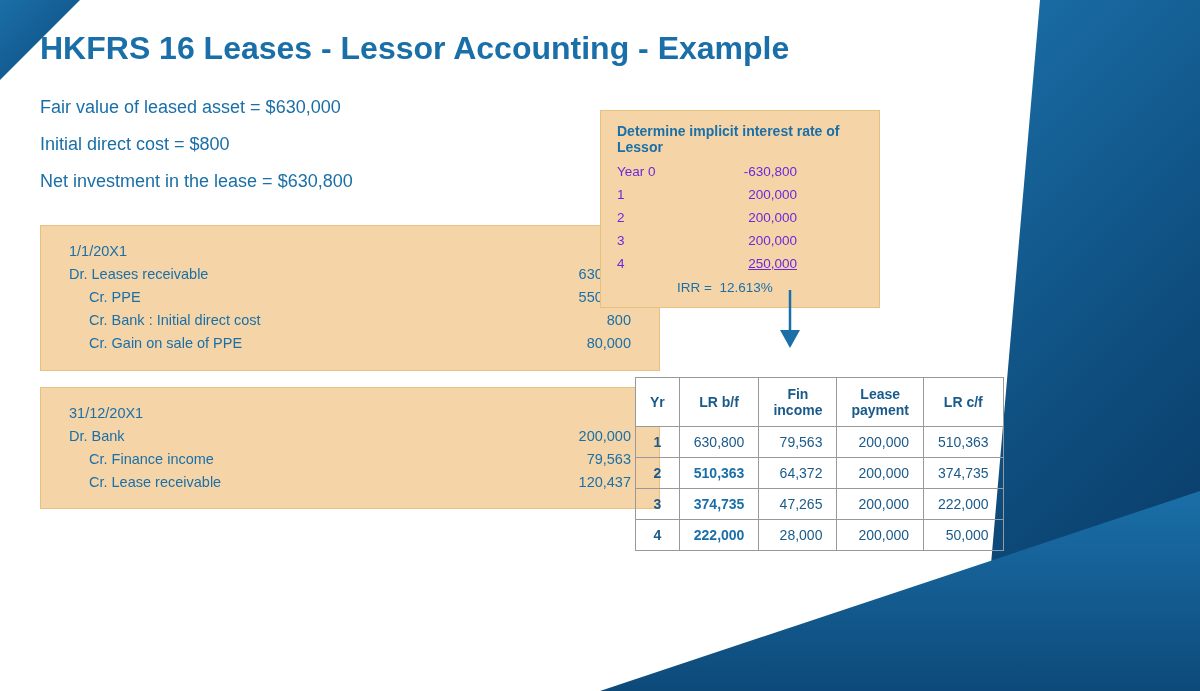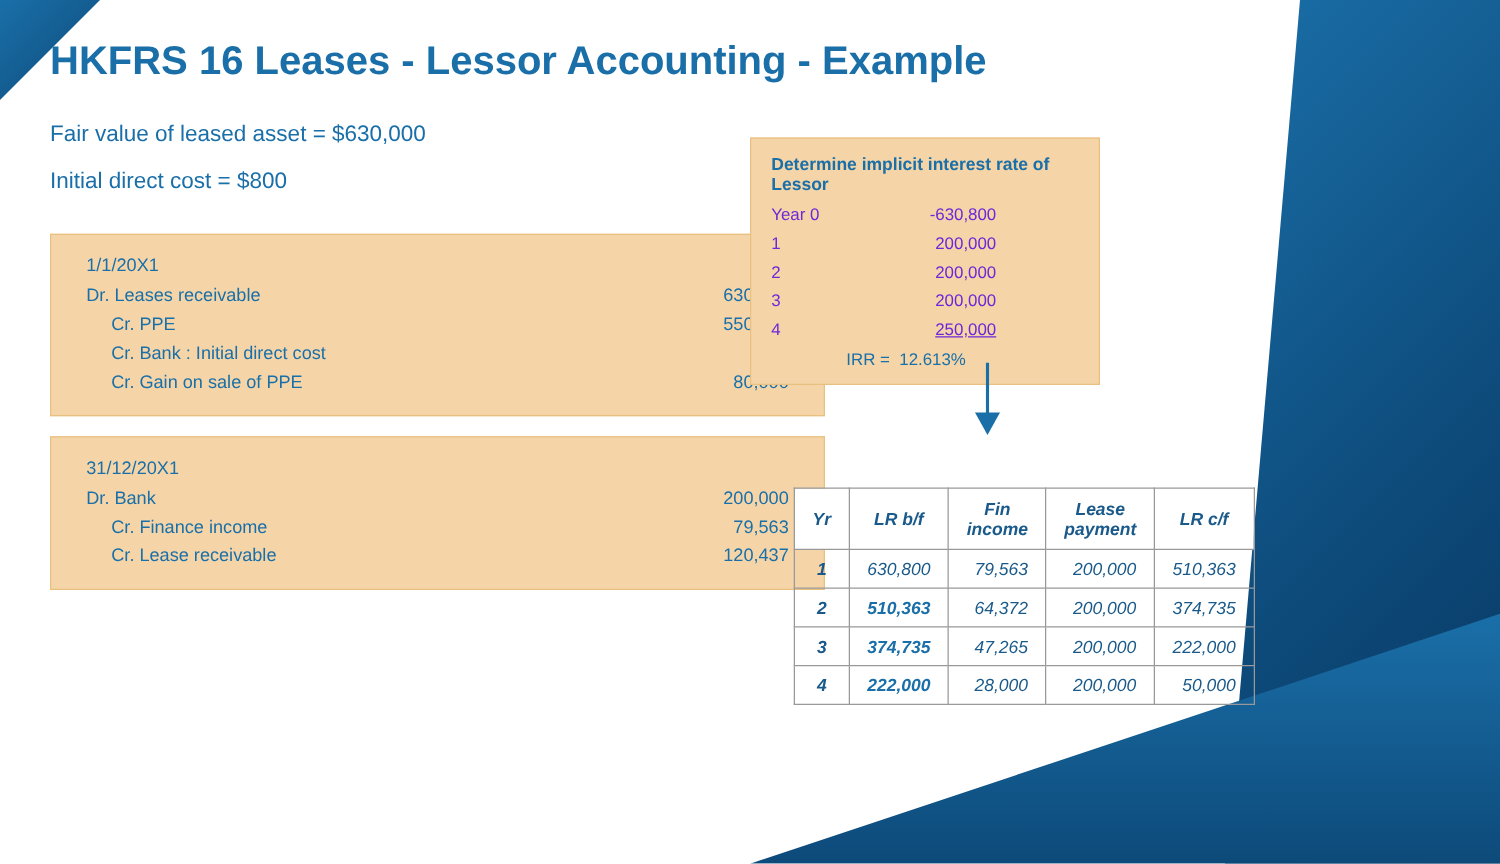--- a/index.html
+++ b/index.html
@@ -147,24 +147,23 @@
     .arrow-svg {
       position: absolute;
       top: 290px;
       left: 770px;
       z-index: 2;
     }
 
     
     .main-table-container {
       position: absolute;
-      top: 390px;
+      top: 377px;
       left: 635px;
       z-index: 2;
-      font-style: italic;
     }
 
     .main-table {
       border-collapse: collapse;
       font-size: 14px;
       color: #1a5a8a;
     }
 
     .main-table th {
       background: #fff;
@@ -207,20 +206,21 @@
 
 <div class="content">
 
   <h1 class="page-title">HKFRS 16 Leases - Lessor Accounting - Example</h1>
 
   <div class="clearfix">
 
     <div class="left-column">
       <p class="info-text">Fair value of leased asset = $630,000</p>
       <p class="info-text">Initial direct cost = $800</p>
+      <p class="info-text">Net investment in the lease = $630,800</p>
 
       <br>
 
       
       <div class="orange-box">
         <div class="box-content">
           <div class="entry-line">
             <span class="label">1/1/20X1</span>
           </div>
           <div class="entry-line">

